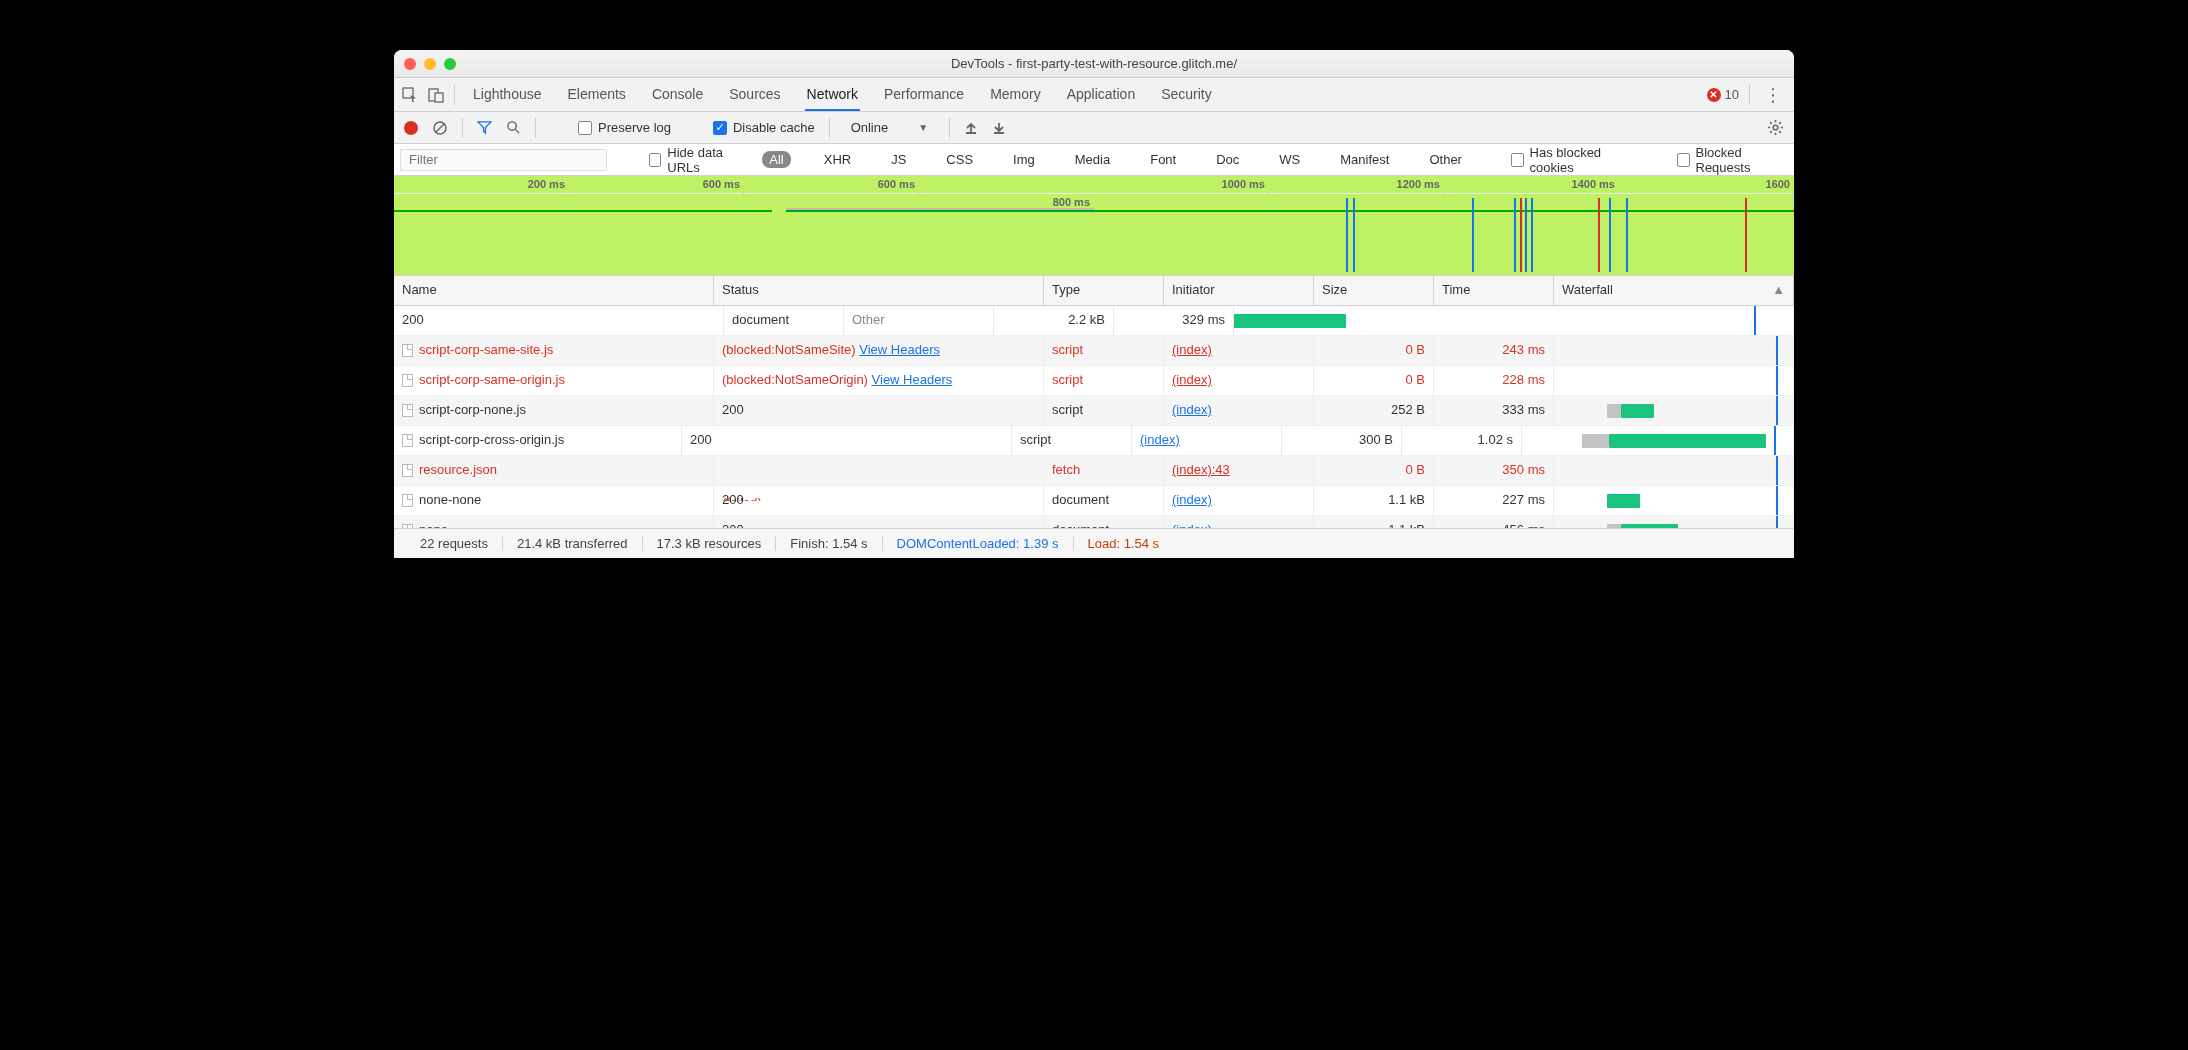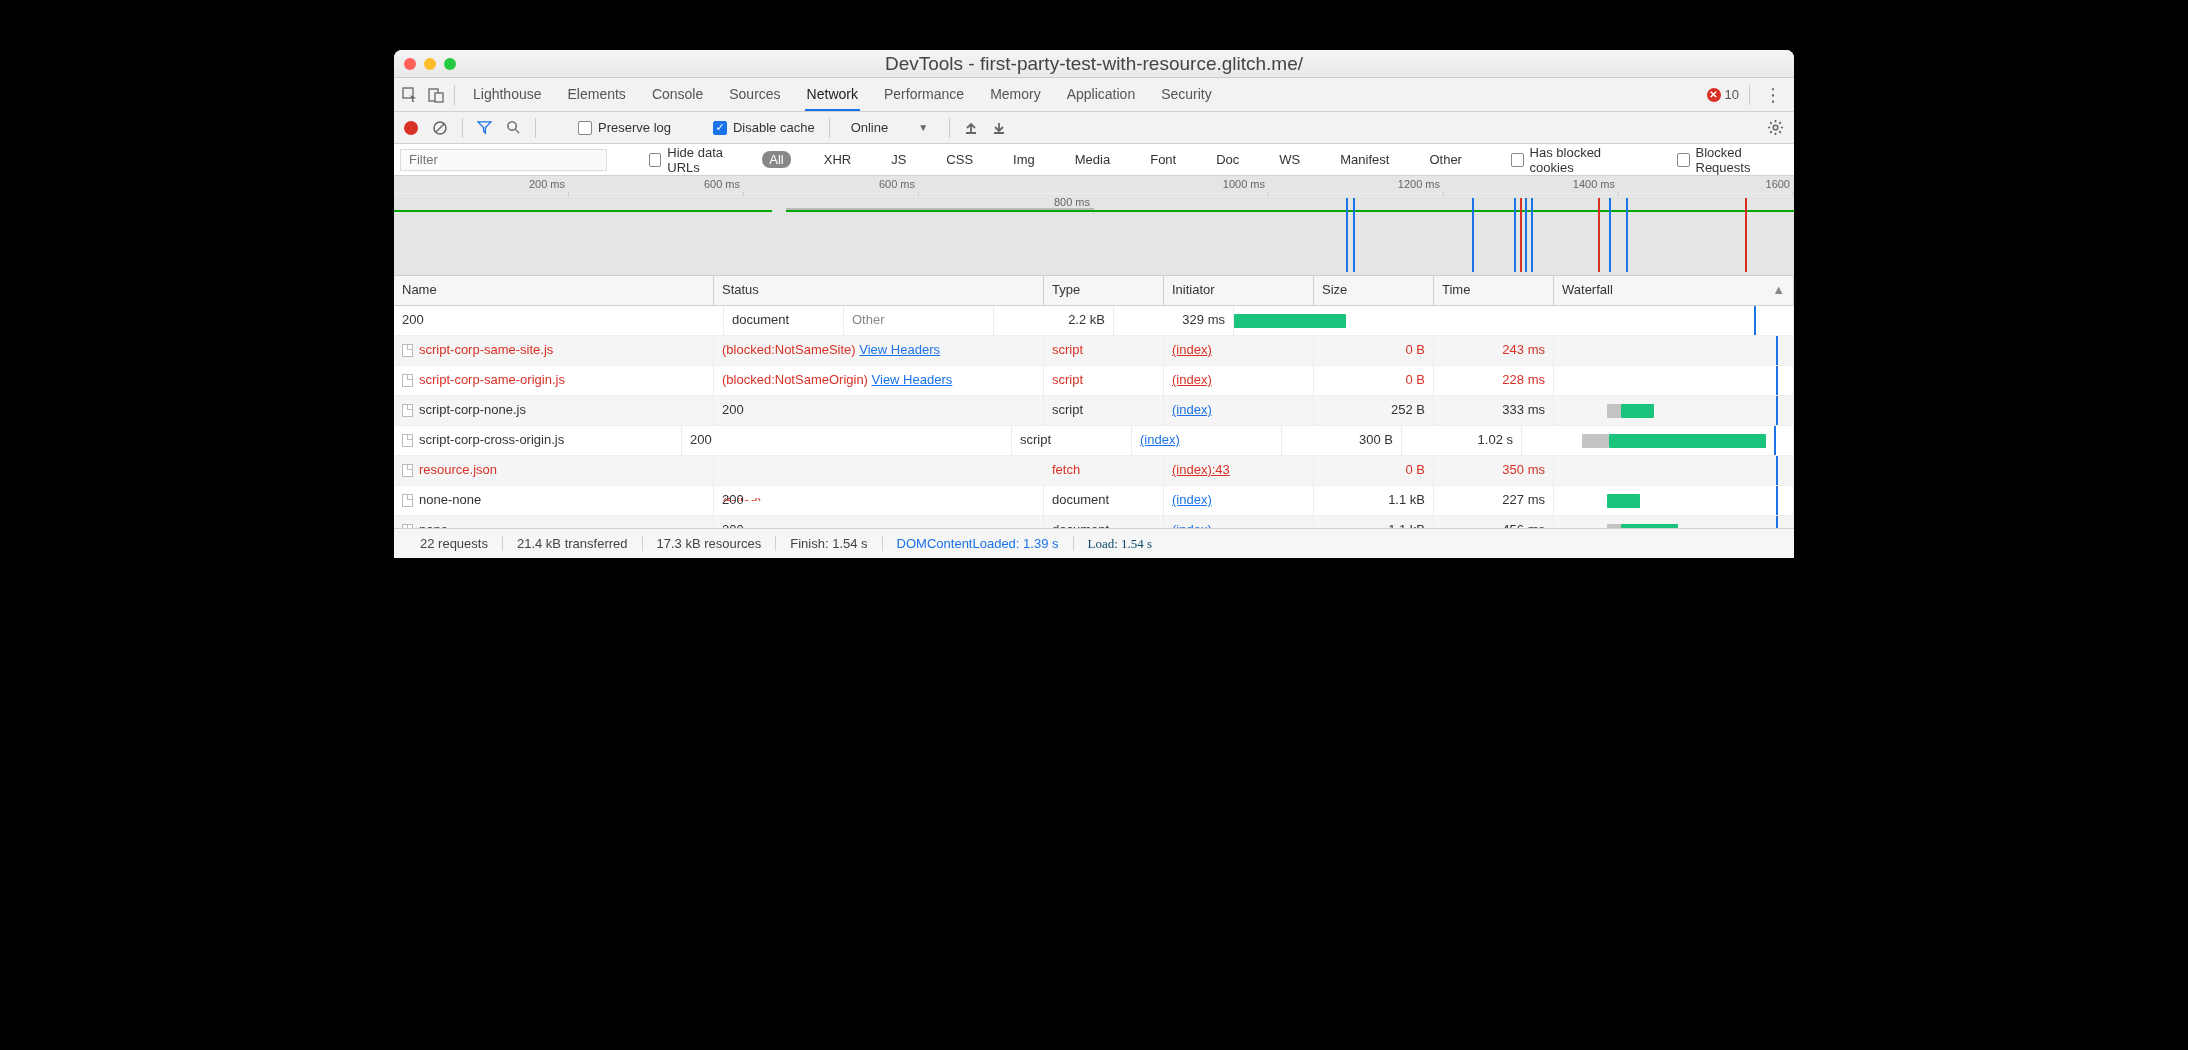--- a/index.html
+++ b/index.html
@@ -2,21 +2,21 @@
 <html><head>
 <meta charset="utf-8">
 <style>
 * { box-sizing: border-box; margin: 0; padding: 0; font-family: -apple-system, BlinkMacSystemFont, "Segoe UI", sans-serif; }
 body { background: #000; display: flex; align-items: flex-start; justify-content: center; padding: 50px 0 0 0; }
 .window { width: 1400px; background: #fff; border-radius: 8px 8px 0 0; box-shadow: 0 10px 40px rgba(0,0,0,0.5); overflow: hidden; }
 .titlebar { height: 28px; background: linear-gradient(#f5f5f5,#e8e8e8); display:flex; align-items:center; padding: 0 10px; border-bottom:1px solid #ccc; position:relative;}
 .traffic { display:flex; gap:8px; }
 .dot { width:12px; height:12px; border-radius:50%; }
 .dot.red { background:#ff5f57; } .dot.yellow{background:#ffbd2e;} .dot.green{background:#28c940;}
-.title { position:absolute; left:0; right:0; text-align:center; font-size:19px; color:#444; pointer-events:none;}
+.title { position:absolute; left:0; right:0; text-align:center; font-size:13px; color:#444; pointer-events:none;}
 .tabbar { height:34px; background:#f2f2f2; border-bottom:1px solid #d0d0d0; display:flex; align-items:center; padding:0 8px; gap:4px;}
 .tabbar .lefticons{display:flex;gap:10px;align-items:center;margin-right:12px;}
 .tabbar .tabs{display:flex;gap:22px;align-items:center;}
 .tab { font-size:14px; color:#555; padding:7px 2px; cursor:pointer; border-bottom:2px solid transparent;}
 .tab.active { color:#222; border-bottom:2px solid #1a73e8;}
 .tabbar .right{margin-left:auto;display:flex;align-items:center;gap:10px;}
 .err-badge{display:flex;align-items:center;gap:4px;font-size:13px;color:#555;}
 .err-icon{width:14px;height:14px;background:#d93025;border-radius:50%;display:flex;align-items:center;justify-content:center;color:#fff;font-size:10px;font-weight:bold;}
 .vdivider{width:1px;height:20px;background:#ccc;}
 .kebab{font-size:18px;color:#666;cursor:pointer;padding:0 4px;}
@@ -28,21 +28,21 @@
 .chk{width:14px;height:14px;border:1px solid #888;border-radius:2px;background:#fff;display:inline-flex;align-items:center;justify-content:center;}
 .chk.checked{background:#1a73e8;border-color:#1a73e8;color:#fff;font-size:11px;}
 .select{display:flex;align-items:center;gap:30px;font-size:13px;color:#333;border:1px solid transparent;padding:2px 6px;}
 .select .arrow{color:#666;font-size:10px;}
 .ud-icon{color:#666;font-size:14px;}
 .filterbar{height:32px;background:#fff;border-bottom:1px solid #d0d0d0;display:flex;align-items:center;padding:0 6px;gap:14px;font-size:13px;color:#333;}
 .filter-input{width:230px;height:22px;padding:2px 8px;font-size:13px;color:#888;background:#fafafa;border:1px solid #ddd;}
 .type-filters{display:flex;align-items:center;gap:26px;}
 .type-pill{padding:1px 7px;border-radius:8px;cursor:pointer;}
 .type-pill.active{background:#888;color:#fff;}
-.timeline{height:100px;background:#e5e5e5;border-bottom:1px solid #d0d0d0;position:relative;}
+.timeline{height:100px;background:#bef264;border-bottom:1px solid #d0d0d0;position:relative;font-weight:bold;}
 .timeline-ruler{height:18px;border-bottom:1px solid #eee;display:flex;position:relative;}
 .tick{position:absolute;font-size:11px;color:#666;top:2px;transform:translateX(-100%);padding-right:4px;}
 .tick::after{content:"";position:absolute;right:0;top:14px;width:1px;height:4px;background:#ccc;}
 .timeline-body{position:relative;height:82px;}
 .tl-green{position:absolute;top:16px;height:2px;background:#0a0;}
 .tl-gray{position:absolute;top:14px;height:4px;background:#bbb;}
 .tl-vbar{position:absolute;top:4px;bottom:4px;width:2px;}
 .tl-vbar.blue{background:#1a73e8;} .tl-vbar.red{background:#d93025;}
 .table-head{height:30px;background:#f6f6f6;border-bottom:1px solid #d0d0d0;display:flex;font-size:13px;color:#333;}
 .table-head .col{padding:6px 8px;border-right:1px solid #d0d0d0;}
@@ -59,21 +59,21 @@
 .link.error{color:#d93025;}
 .cell.size,.cell.time{text-align:right;}
 .wf-cell{position:relative;flex:1;padding:0;border-right:none;}
 .wf-bar{position:absolute;top:8px;height:14px;background:#1bc47d;border-radius:1px;}
 .wf-bar.gray{background:#c3c3c3;}
 .wf-vline{position:absolute;top:0;bottom:0;width:2px;}
 .wf-vline.blue{background:#1a73e8;}
 .statusbar{height:30px;background:#f6f6f6;border-top:1px solid #d0d0d0;display:flex;align-items:center;padding:0 12px;font-size:13px;color:#444;gap:0;}
 .statusbar .seg{padding:0 14px;border-right:1px solid #d0d0d0;}
 .statusbar .seg:last-child{border:none;}
-.statusbar .blue{color:#1a73e8;} .statusbar .red{color:#0c4a6e;font-family:Liberation Serif, serif;}
+.statusbar .blue{color:#1a73e8;} .statusbar .red{color:#c2410c;}
 svg{display:block;}
 </style>
 </head>
 <body>
 
 <div class="window">
 
   <div class="titlebar">
     <div class="traffic">
       <div class="dot red"></div>

